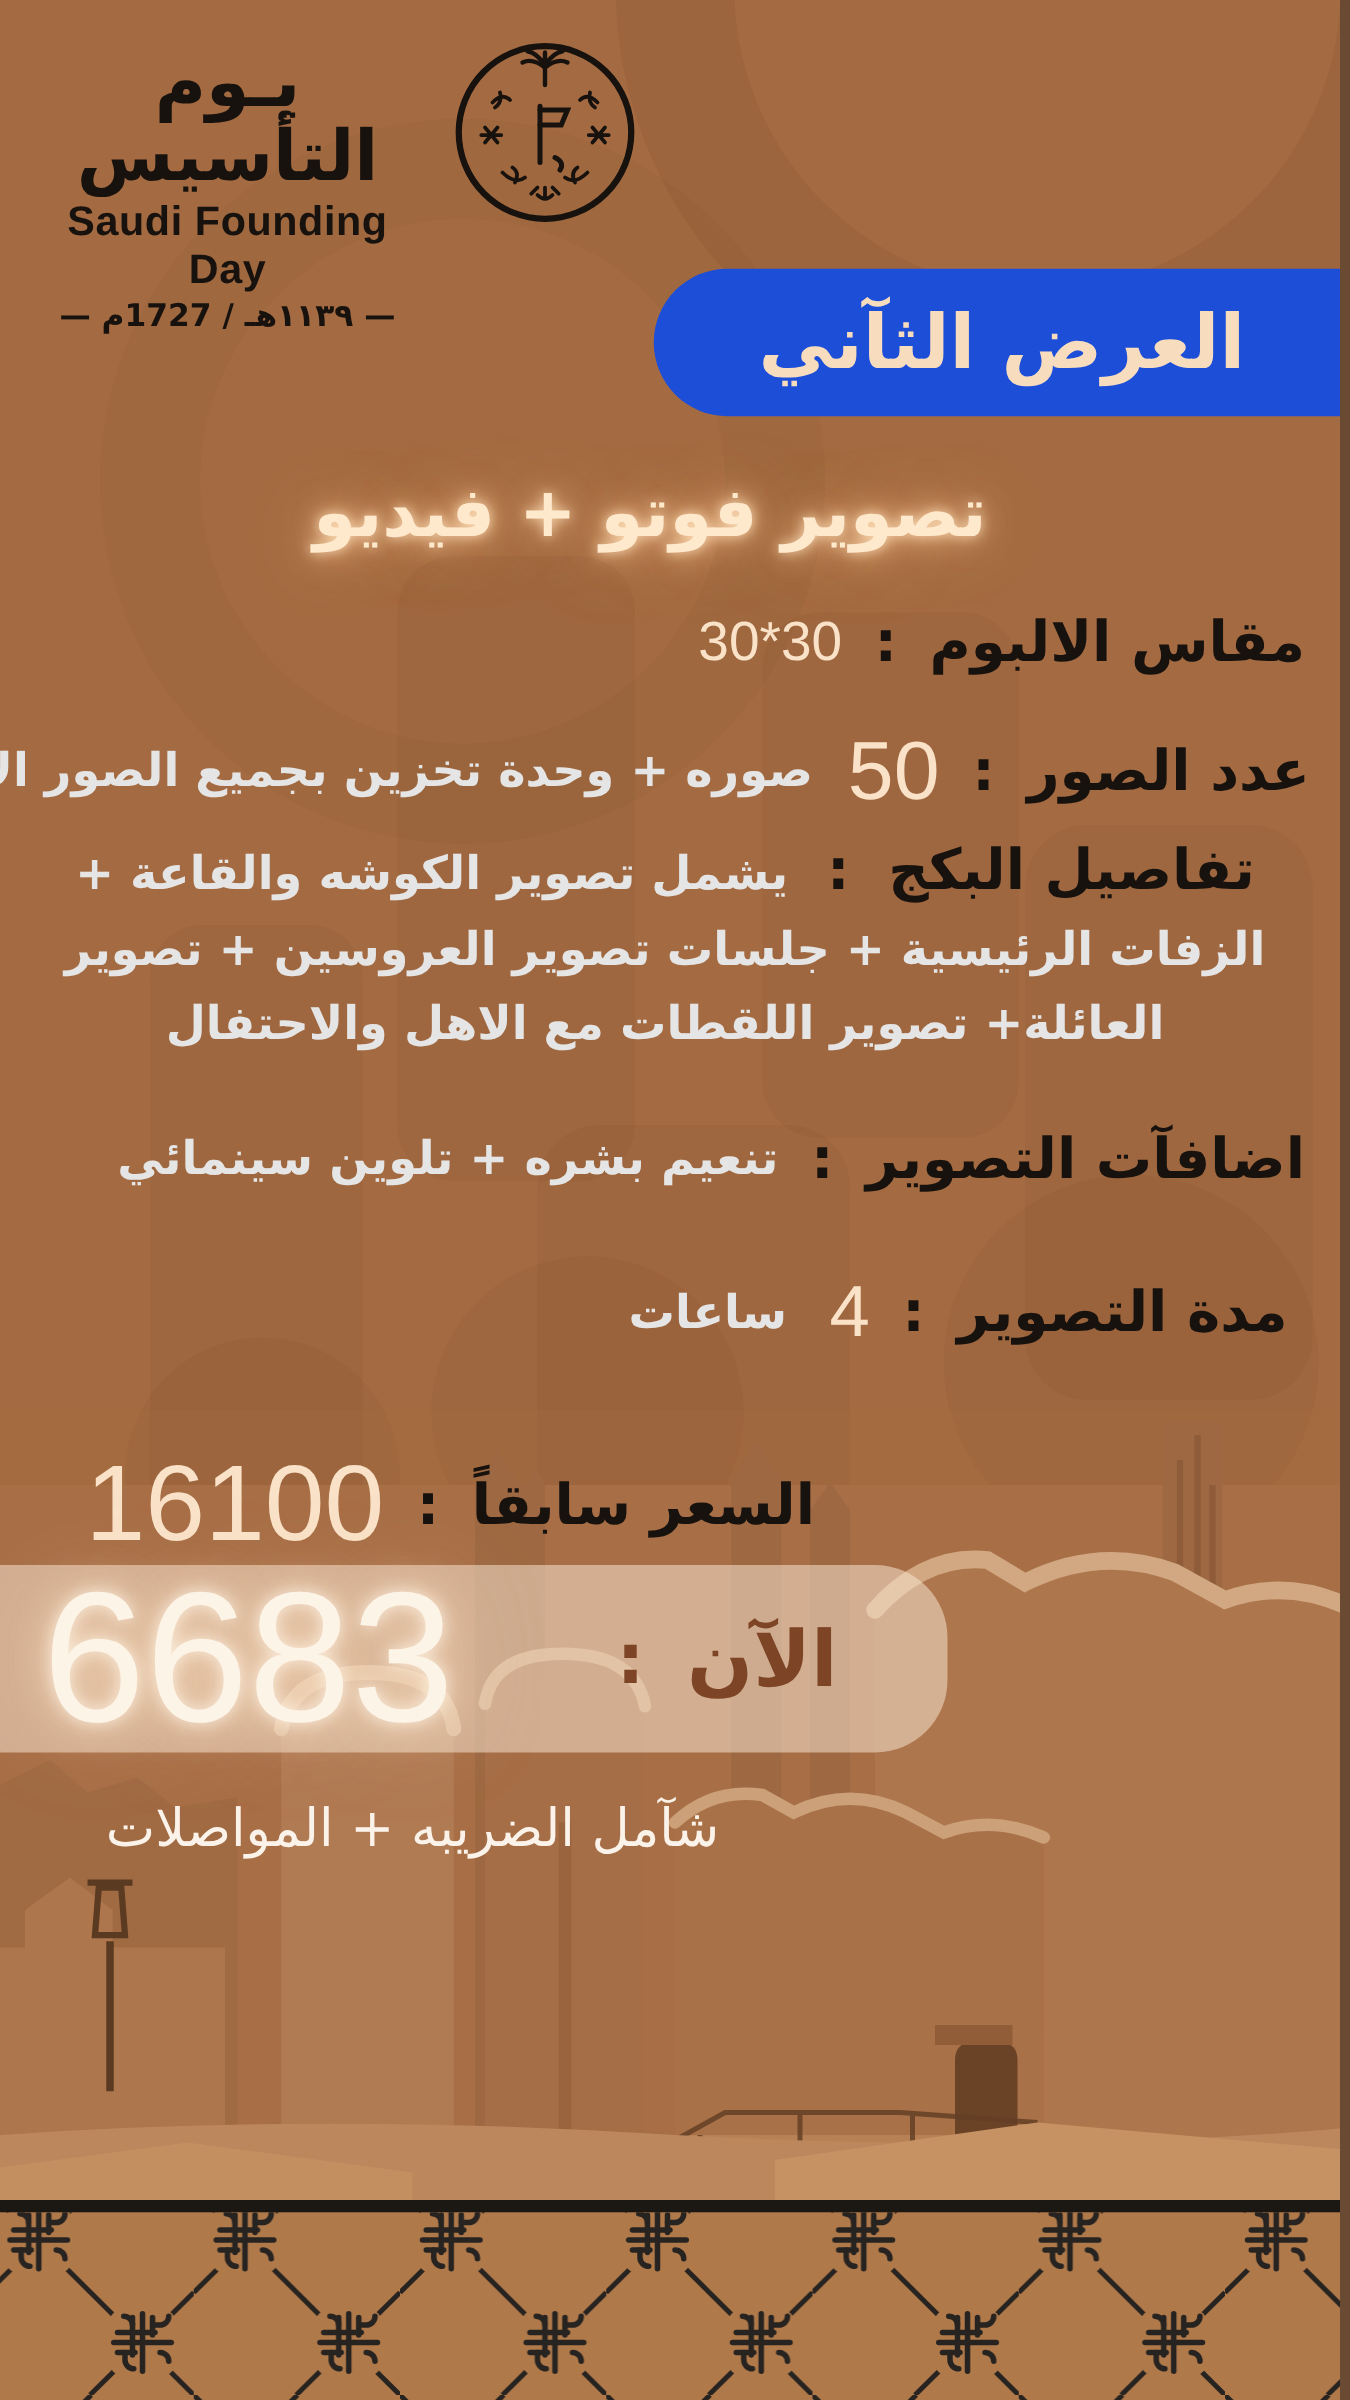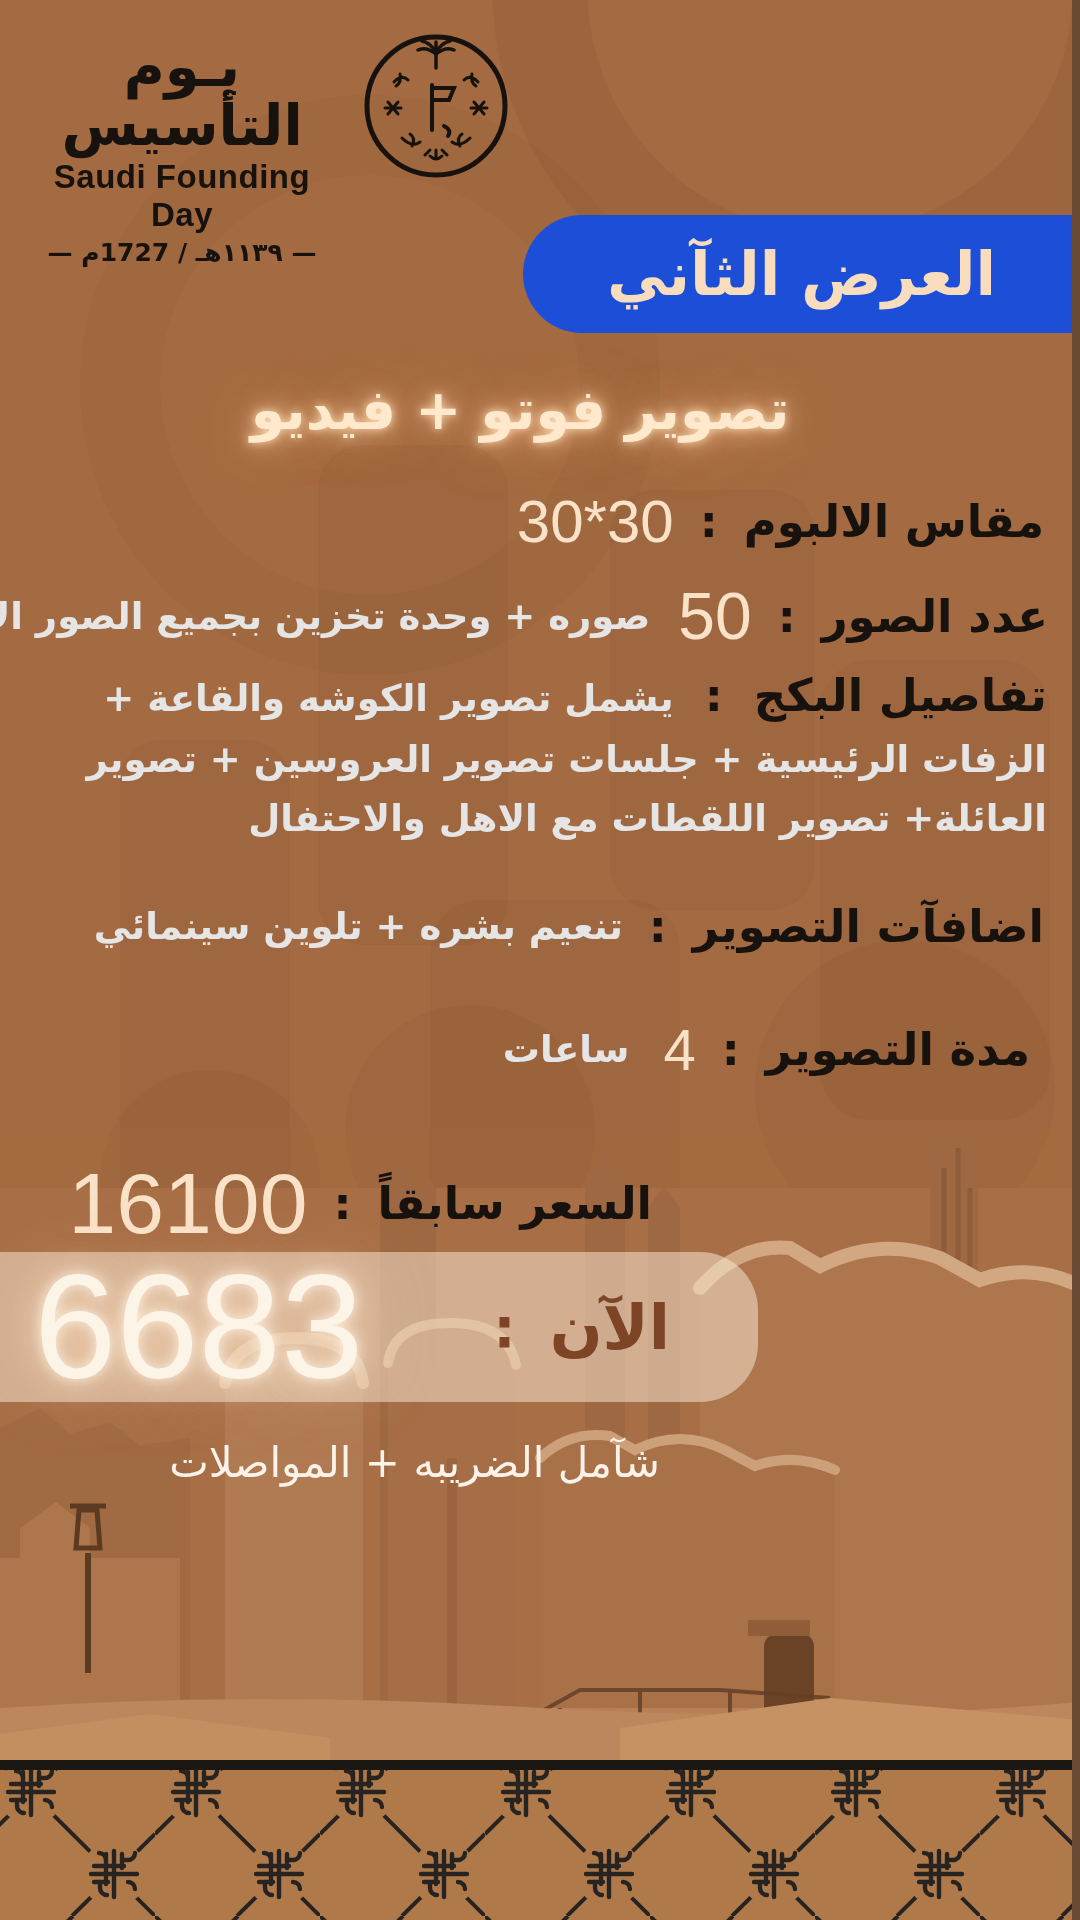--- a/index.html
+++ b/index.html
@@ -36,24 +36,24 @@
     text-shadow:0 0 10px rgba(255,224,186,.95),0 0 26px rgba(255,199,146,.85),0 0 52px rgba(255,185,125,.6);
   }
 
   
   .row{direction:rtl;display:flex;align-items:center;z-index:6;color:#17120e;}
   .lbl{font-size:45px;font-weight:bold;white-space:nowrap;}
   .colon{font-size:45px;font-weight:bold;margin:0 26px;}
   .val{color:#e5e5e5;font-size:37px;white-space:nowrap;font-weight:bold;}
   .num{color:#f9e2c8;font-family:"Liberation Sans",sans-serif;font-weight:400;}
   .row1{right:28px;top:487px;}
-  .row1 .num{font-size:60px;}
+  .row1 .num{font-size:44px;}
   .row2{right:24px;top:578px;}
   .row2 .num{font-size:66px;margin-left:28px;}
-  .row3{right:25px;top:660px;width:1030px;display:block;line-height:1.58;}
+  .row3{right:25px;top:660px;width:1030px;display:block;text-align:center;line-height:1.58;}
   .row3 .val{white-space:normal;}
   .row4{right:28px;top:900px;}
   .row5{right:42px;top:1016px;}
   .row5 .num{font-size:58px;margin-left:34px;}
 
   
   .old-price{right:420px;top:1160px;z-index:7;}
   .old-price .num{font-size:86px;line-height:1;}
   .price-band{
     left:0;top:1252px;width:758px;height:150px;z-index:7;
@@ -63,21 +63,21 @@
   }
   .now-label{direction:rtl;display:flex;align-items:center;margin-right:88px;color:#7d4526;}
   .now-label .lbl{font-size:62px;color:#7d4526;}
   .now-label .colon{font-size:56px;color:#7d4526;margin:0 0 0 0;margin-right:34px;}
   .now-price{
     margin-right:auto;margin-left:34px;color:#fdf4e8;
     font-family:"Liberation Sans",sans-serif;font-size:148px;line-height:1;font-weight:400;
     text-shadow:0 0 14px rgba(255,244,230,.95),0 0 36px rgba(255,228,196,.8),0 0 70px rgba(255,220,180,.55);
   }
   .includes{
-    left:0;top:1438px;width:660px;direction:rtl;z-index:7;
+    left:0;top:1438px;width:660px;text-align:center;direction:rtl;z-index:7;
     color:#fbf3ea;font-size:42px;
   }
 
   
   .photo{left:0;top:1128px;z-index:3;}
   .pattern-band{left:0;top:1760px;z-index:8;}
 </style>
 </head>
 <body>
 

